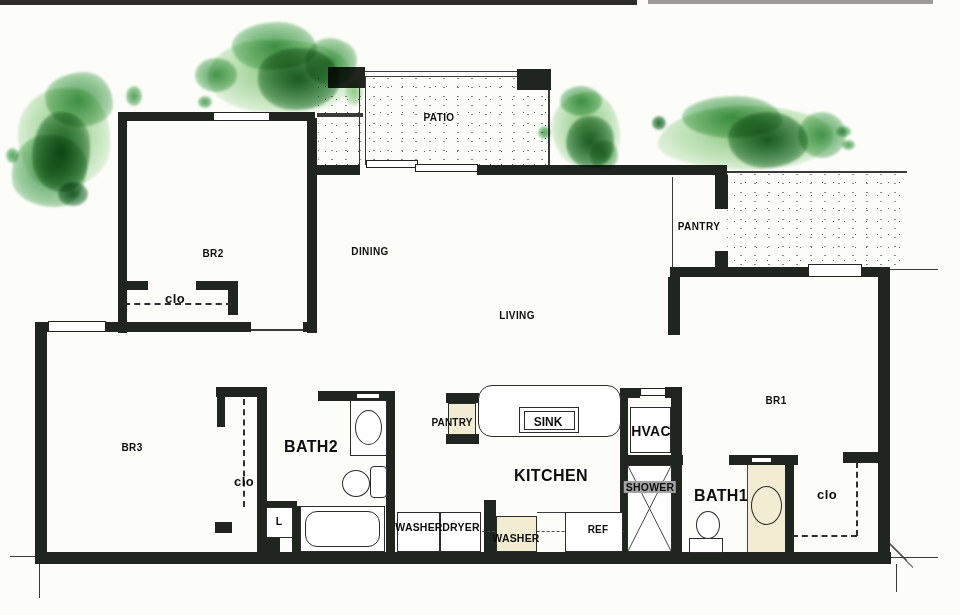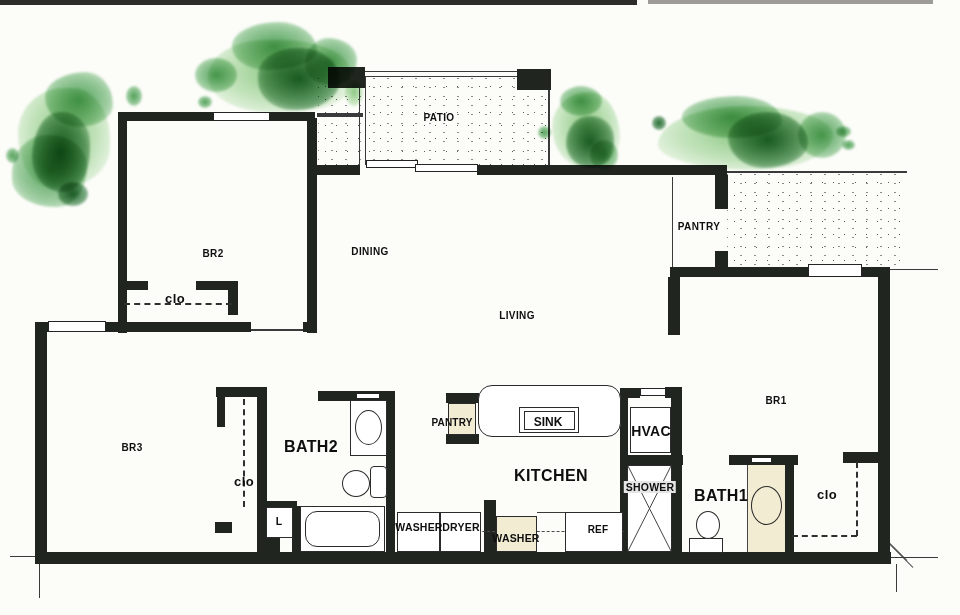--- a/index.html
+++ b/index.html
@@ -23,21 +23,21 @@
      background-image:radial-gradient(circle,#5c5c5c 0.7px,transparent 0.9px),
                       radial-gradient(circle,#8a8a8a 0.6px,transparent 0.8px);
      background-size:11px 13px,14px 9px;background-position:2px 3px,7px 6px;}
   .lbl{position:absolute;transform:translate(-50%,-50%);font-weight:700;color:#0e0e0e;
        white-space:nowrap;letter-spacing:0.4px;z-index:30;}
   .lg{font-size:10px;}
   .xl{font-size:16px;}
   .md{font-size:13px;}
   .sm{font-size:10.5px;letter-spacing:0.2px;}
   .xs{font-size:12px;letter-spacing:0;}
-  .chip{background:#e5e5e5;padding:0 2px;}
+  .chip{background:#a3a3a3;padding:0 2px;}
   
   .blob{position:absolute;mix-blend-mode:multiply;filter:blur(1.2px);z-index:20;}
   .g1{background:radial-gradient(ellipse at 50% 45%,rgba(121,193,112,.85) 0%,rgba(150,210,140,.5) 55%,rgba(160,215,150,.15) 85%,rgba(160,215,150,0) 100%);}
   .g2{background:radial-gradient(ellipse at 50% 50%,rgba(64,152,74,.9) 0%,rgba(84,170,92,.55) 60%,rgba(100,180,100,0) 100%);}
   .g3{background:radial-gradient(ellipse at 50% 50%,rgba(28,101,44,.95) 0%,rgba(40,120,55,.6) 60%,rgba(40,120,55,0) 95%);}
   .scan{position:absolute;z-index:40;}
   svg{display:block;}
 </style>
 </head>
 <body>

